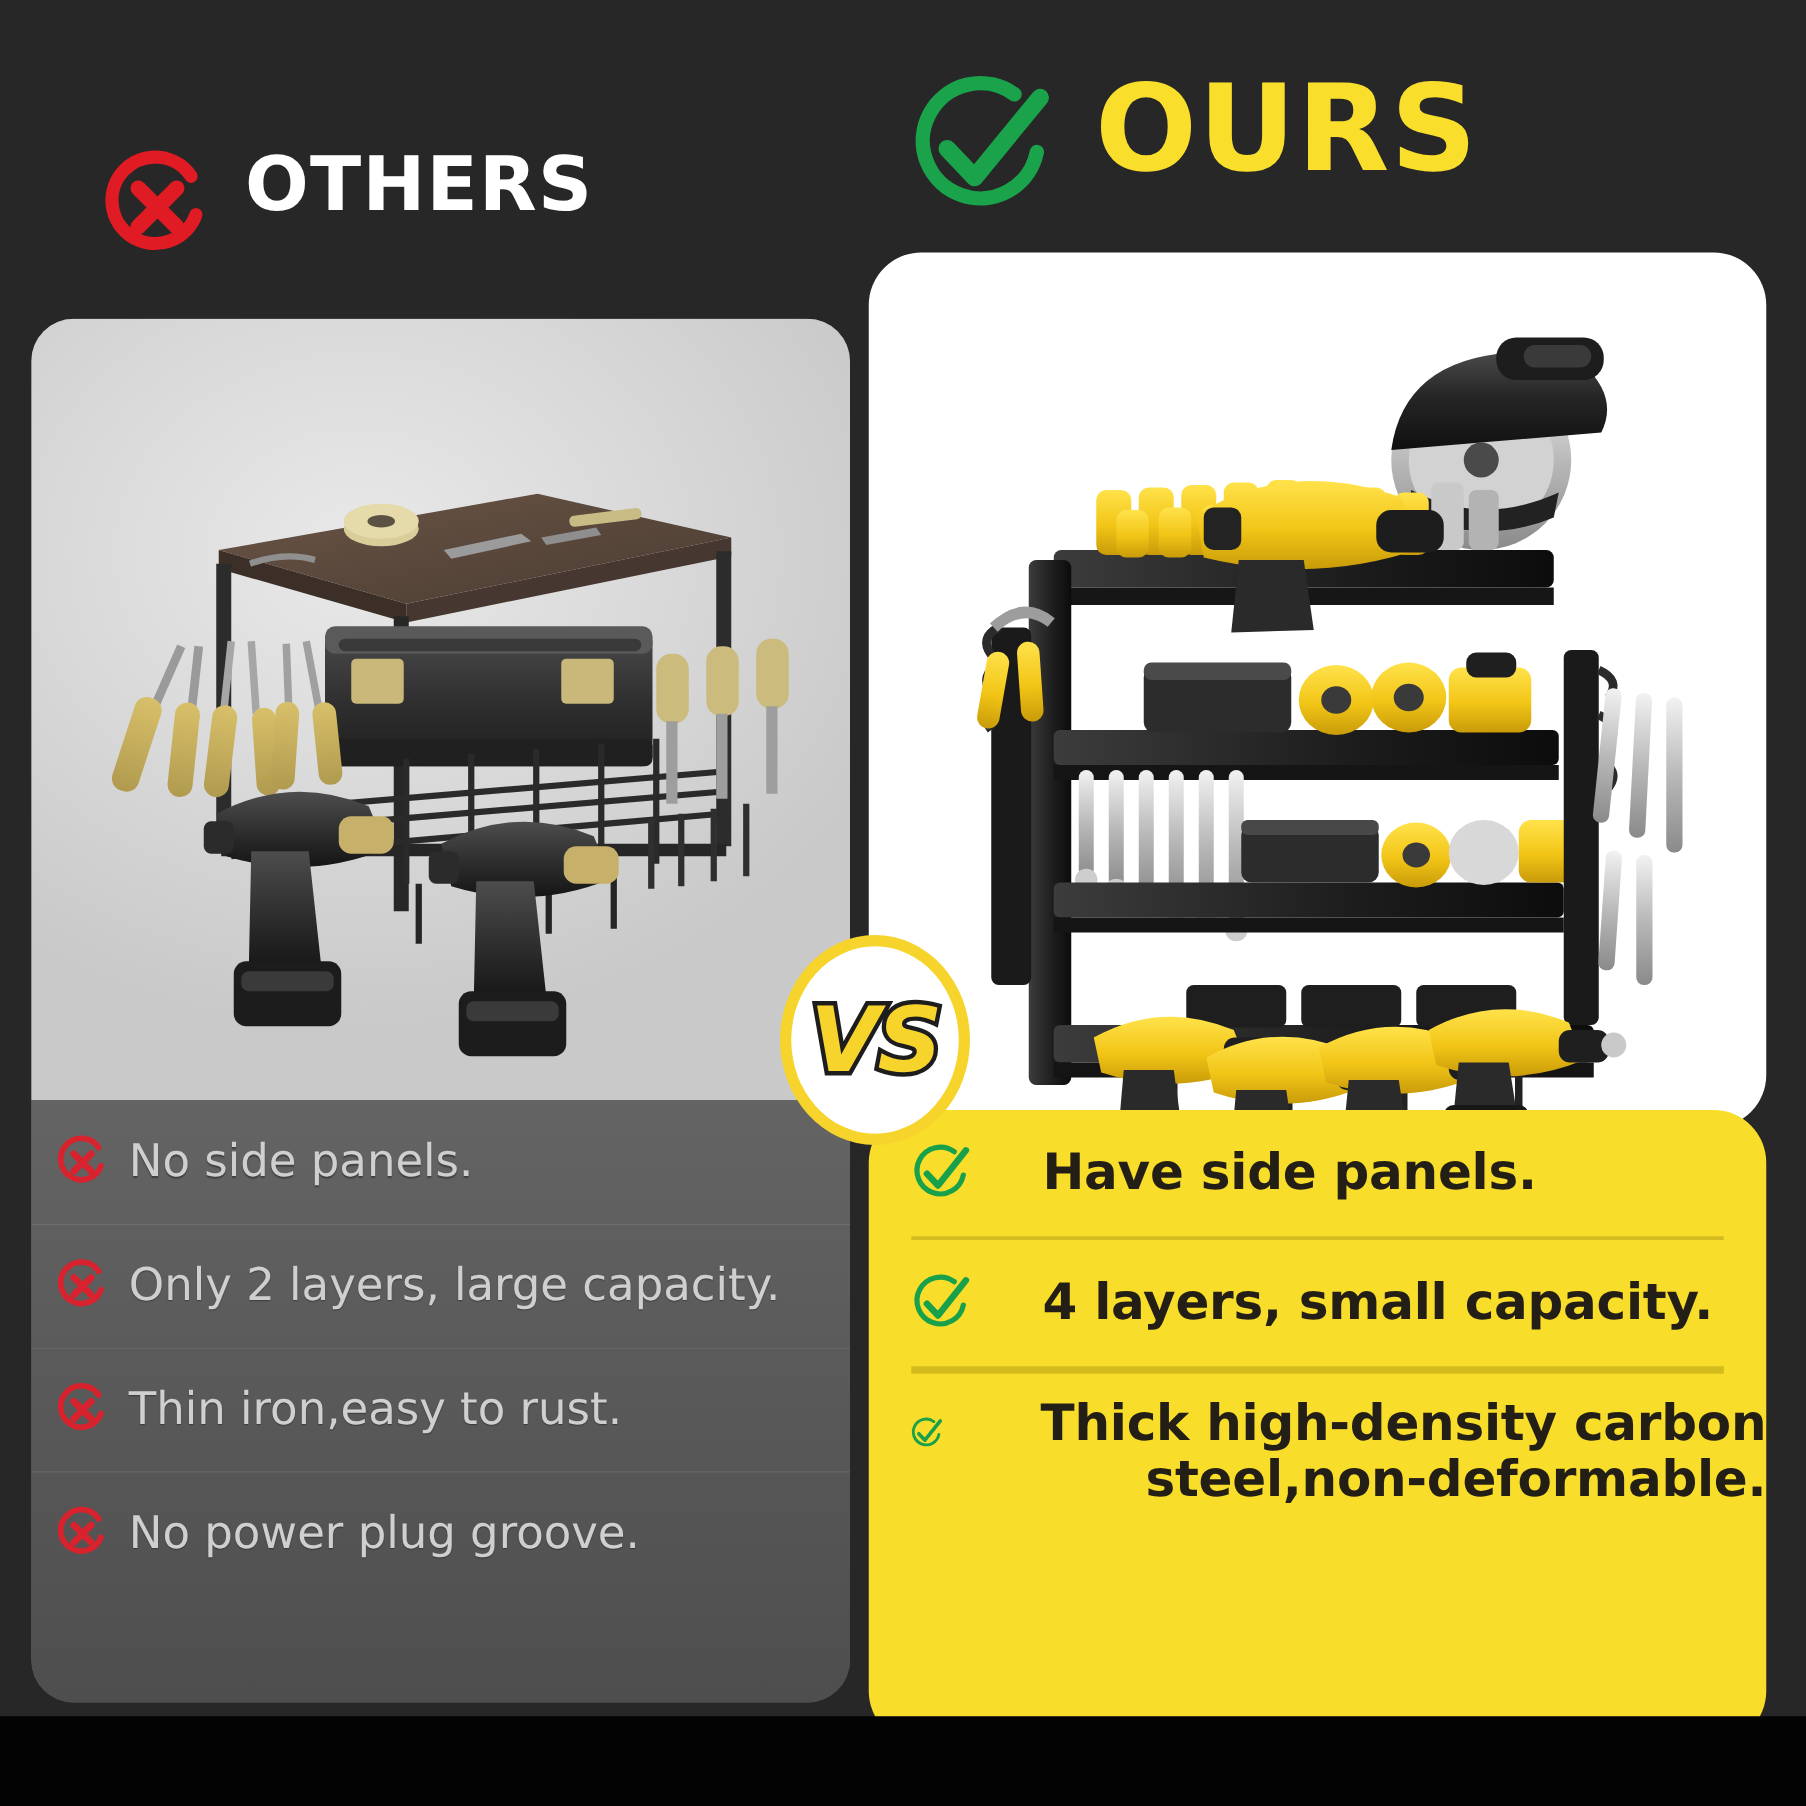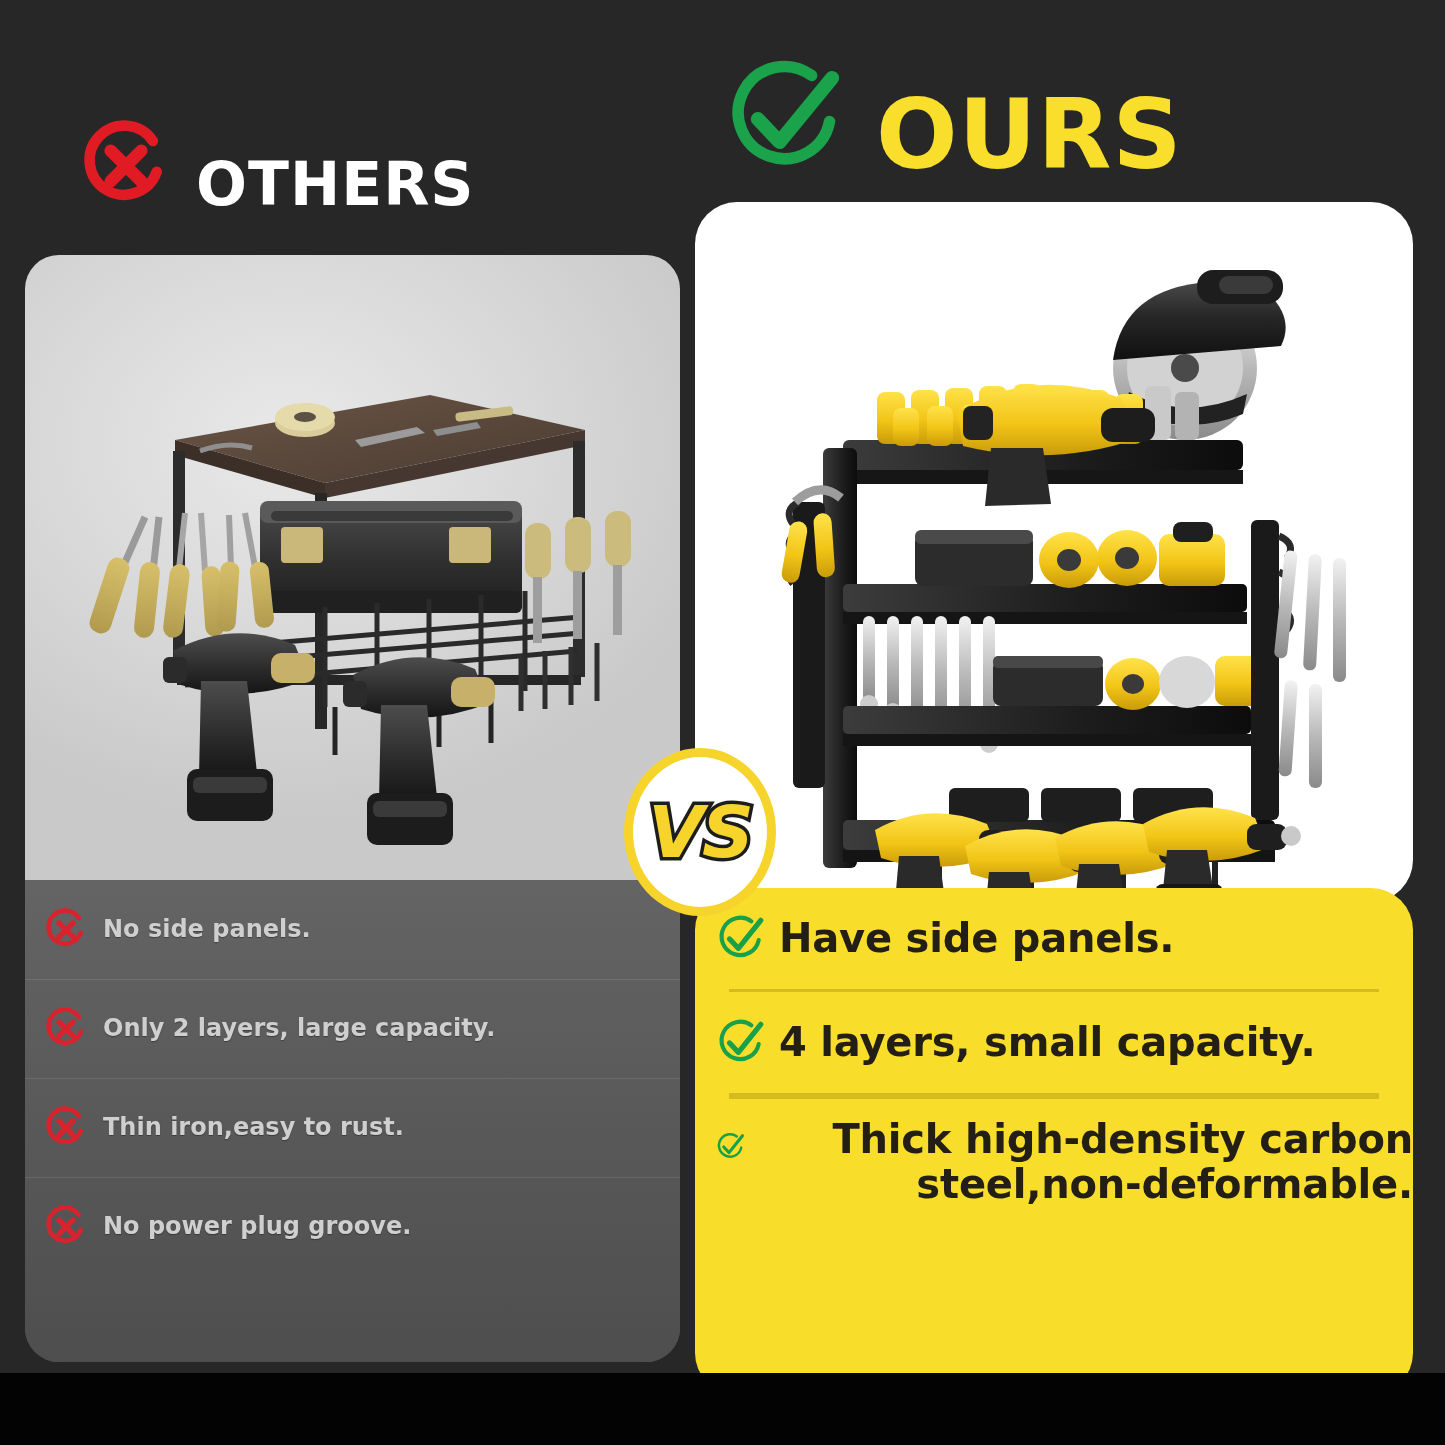--- a/index.html
+++ b/index.html
@@ -19,21 +19,21 @@
   .bottom-band{
     position:absolute;left:0;right:0;bottom:0;height:72px;
     background:#030303;
   }
   .dark-base{
     position:absolute;left:0;top:0;width:1445px;height:1395px;
     background:#272727;
   }
 
   
-  .hdr{position:absolute;display:flex;align-items:flex-end;}
+  .hdr{position:absolute;display:flex;align-items:flex-start;}
   .hdr-others{left:78px;top:118px;}
   .hdr-ours{left:722px;top:55px;}
 
   .hdr-title{
     font-weight:bold;letter-spacing:1px;line-height:1;
     white-space:nowrap;
   }
   .hdr-others .hdr-title{
     color:#ffffff;font-size:60px;margin-left:22px;
   }
@@ -62,21 +62,21 @@
   }
   .li{
     position:relative;
     display:flex;align-items:center;
     height:99px;
     padding-left:18px;
     box-sizing:border-box;
   }
   .li + .li{box-shadow:inset 0 1px 0 rgba(255,255,255,.10);}
   .li-text{
-    color:#cfcfcf;font-size:24px;font-weight:bold;
+    color:#cfcfcf;font-size:36px;font-weight:normal;
     margin-left:14px;line-height:1.1;
     text-shadow:0 1px 1px rgba(0,0,0,.35);
     white-space:nowrap;
   }
 
   
   .card-white{
     position:absolute;left:695px;top:202px;
     width:718px;height:700px;
     background:#ffffff;
@@ -87,21 +87,21 @@
     border-radius:42px;overflow:hidden;
   }
   .card-yellow{
     position:absolute;left:695px;top:888px;
     width:718px;height:507px;
     background:#F8DE2A;
     border-radius:42px;
   }
   .yl{
     position:relative;display:flex;align-items:flex-start;
-    padding:0 0 0 20px;box-sizing:border-box;
+    padding:0 0 0 32px;box-sizing:border-box;gap:43px;
   }
   .yl-1,.yl-2,.yl-3{height:101px;align-items:center;}
   .yl-4{height:auto;padding-top:22px;align-items:flex-start;}
   .yl-sep{
     height:3px;margin:0 34px;
     background:rgba(120,100,0,.28);
   }
   .yl-text{
     color:#231f16;font-size:40px;font-weight:bold;
     margin-left:12px;line-height:1.12;

